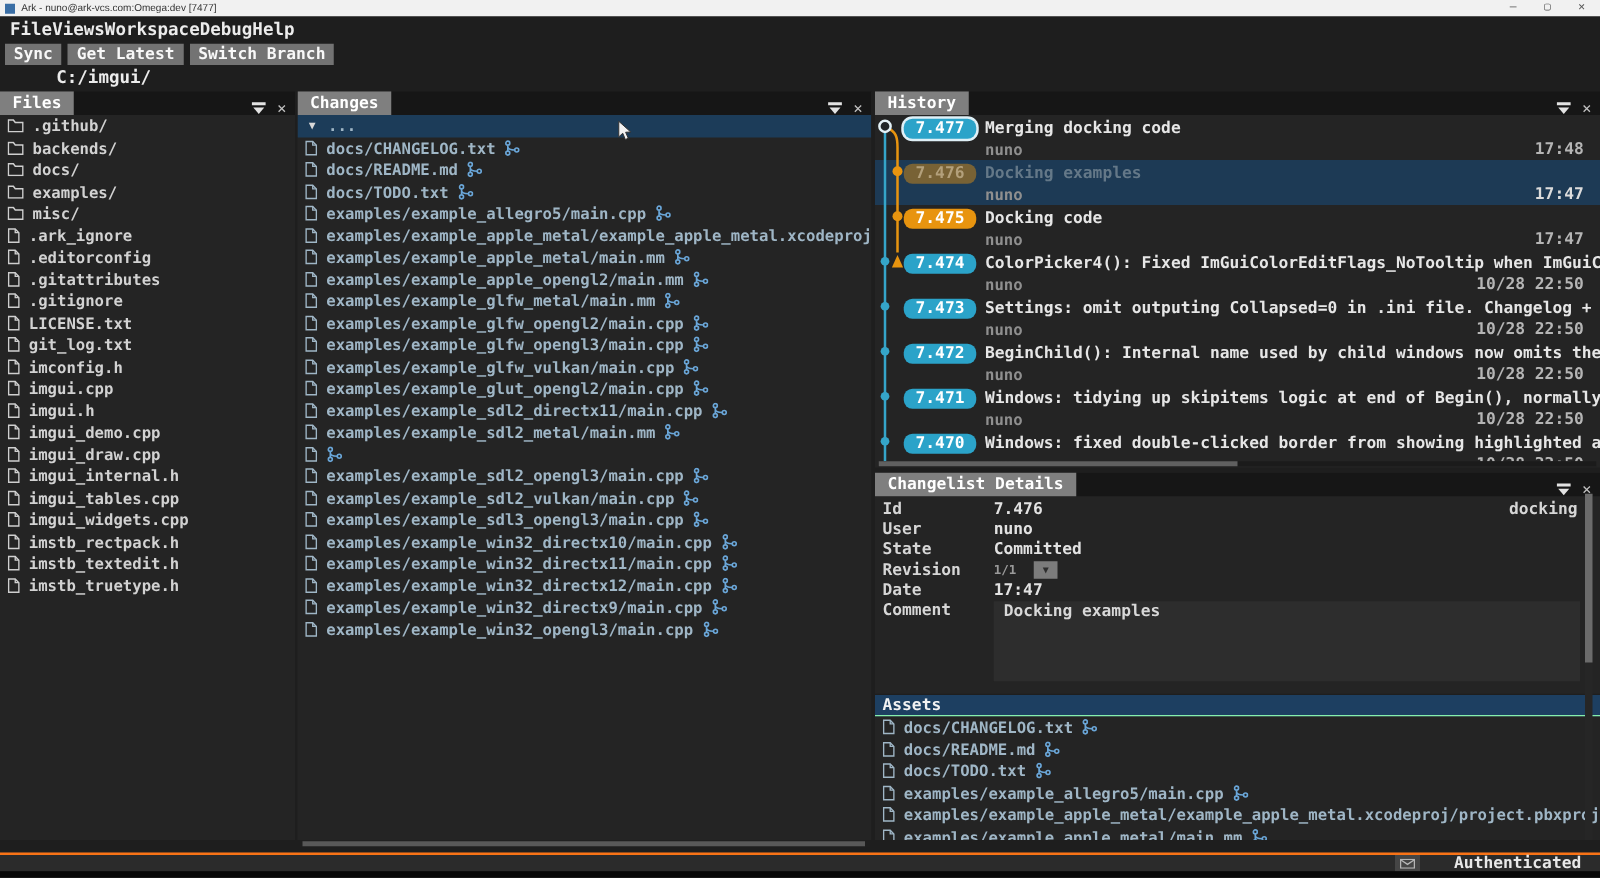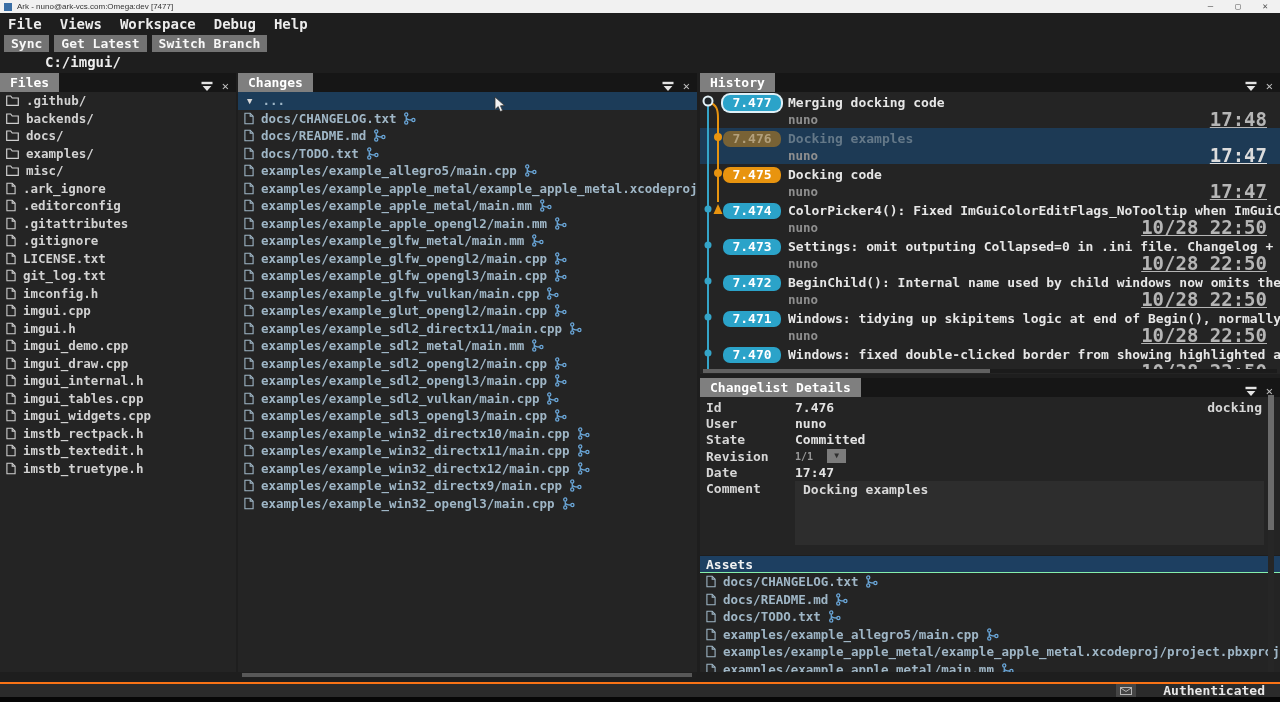--- a/index.html
+++ b/index.html
@@ -7,21 +7,21 @@
   body { background:#1e1e1e; font-family:"DejaVu Sans Mono", monospace; position:relative; }
 
   
   .titlebar { position:absolute; left:0; top:0; width:1280px; height:13px; background:#f1f1f1; display:flex; align-items:center; }
   .tb-icon { width:8px; height:8px; background:#3a6ea5; margin:0 5px 0 4px; }
   .tb-text { font-family:"Liberation Sans", sans-serif; font-size:8px; color:#333; }
   .tb-controls { margin-left:auto; display:flex; gap:22px; padding-right:12px; color:#555; font-size:9px; line-height:13px; }
   .tb-controls span { cursor:default; }
 
   
-  .menubar { position:absolute; left:0; top:14px; height:19px; display:flex; gap:18px; padding-left:8px; align-items:center; }
+  .menubar { position:absolute; left:0; top:14px; height:19px; display:flex; gap:0; padding-left:8px; align-items:center; }
   .menu-item { font-size:14px; font-weight:700; color:#ececec; }
   .toolbar { position:absolute; left:0; top:33px; height:20px; display:flex; gap:5px; padding-left:4px; align-items:center; }
   .tool-btn { background:#737373; color:#f8f8f8; font-size:13px; font-weight:700; padding:1px 7px; font-family:inherit; border:none; }
   .pathrow { position:absolute; left:0; top:54px; height:18px; font-size:14px; font-weight:700; color:#ececec; padding-left:5px;margin-left:40px; }
 
   
   .panel { position:absolute; background:#242424; overflow:hidden; }
   .panel-header { height:19px; background:#161616; display:flex; align-items:flex-end; }
   .tab { background:#7f7f7f; color:#fff; font-size:13px; font-weight:700; padding:0 10px; height:19px; line-height:19px; }
   .hdr-icons { margin-left:auto; display:flex; gap:9px; align-items:center; padding-right:7px; }
@@ -45,21 +45,21 @@
   .h-list { position:relative; height:277px; overflow:hidden; }
   .h-row { height:36px; padding-left:23px; overflow:hidden; }
   .h-line1 { display:flex; align-items:center; gap:7px; height:19px; padding-top:2px; }
   .badge { min-width:58px; text-align:center; border-radius:7px; font-size:13px; font-weight:700; color:#fff; height:16px; line-height:16px; padding:0 5px; flex:none; }
   .badge.cyan { background:#2ba3c9; }
   .badge.orange { background:#e8940f; }
   .h-row.current .badge { box-shadow:0 0 0 2px #dff0f7; }
   .h-title { font-size:13px; font-weight:700; color:#e6e6e6; white-space:nowrap; overflow:hidden; }
   .h-line2 { display:flex; align-items:center; height:16px; }
   .h-user { margin-left:65px; font-size:12.5px; font-weight:700; color:#8f8f8f; }
-  .h-time { margin-left:auto; padding-right:13px; font-size:19px; font-weight:700; color:#b5b5b5;text-decoration:underline; }
+  .h-time { margin-left:auto; padding-right:13px; font-size:13px; font-weight:700; color:#b5b5b5; }
   .h-row.selected { background:#1d3a55; }
   .h-row.selected .h-title { color:#647888; }
   .h-row.selected .badge.orange { background:rgba(232,148,15,.45); color:#b3a07b; }
   .h-row.selected .h-time { color:#dcdcdc; }
   .h-scroll { position:absolute; left:3px; bottom:1px; width:574px; height:4px; background:#1b1b1b; }
   .h-scroll .thumb { width:287px; height:4px; background:#606060; }
 
   
   .d-row { display:flex; align-items:center; height:16.3px; padding-left:6px; }
   .d-rows { padding-top:2px; }
@@ -573,21 +573,20 @@
           </svg>
         </span>
       </div>
       <div class="list-row">
         <span class="icon">
           <svg width="10" height="13" viewBox="0 0 11 13">
             <path d="M1 .7 h5.8 l3.2 3.2 v8.4 h-9 z" fill="none" stroke="#9fb6c6" stroke-width="1.2"></path>
             <path d="M6.8 .7 v3.2 h3.2" fill="none" stroke="#9fb6c6" stroke-width="1.2"></path>
           </svg>
         </span>
-        <span class="chg-label">examples/example_sdl2_opengl2/main.cpp</span>
         <span class="icon">
           <svg width="13" height="13" viewBox="0 0 14 14">
             <circle cx="3.5" cy="2.7" r="1.7" fill="none" stroke="#6aa6d8" stroke-width="1.4"></circle>
             <circle cx="3.5" cy="11.3" r="1.7" fill="none" stroke="#6aa6d8" stroke-width="1.4"></circle>
             <circle cx="11.2" cy="8.6" r="1.7" fill="none" stroke="#6aa6d8" stroke-width="1.4"></circle>
             <path d="M3.5 4.5 v5 M3.5 5.6 c0 3 3.3 3 6 3" fill="none" stroke="#6aa6d8" stroke-width="1.4"></path>
           </svg>
         </span>
       </div>
       <div class="list-row">

